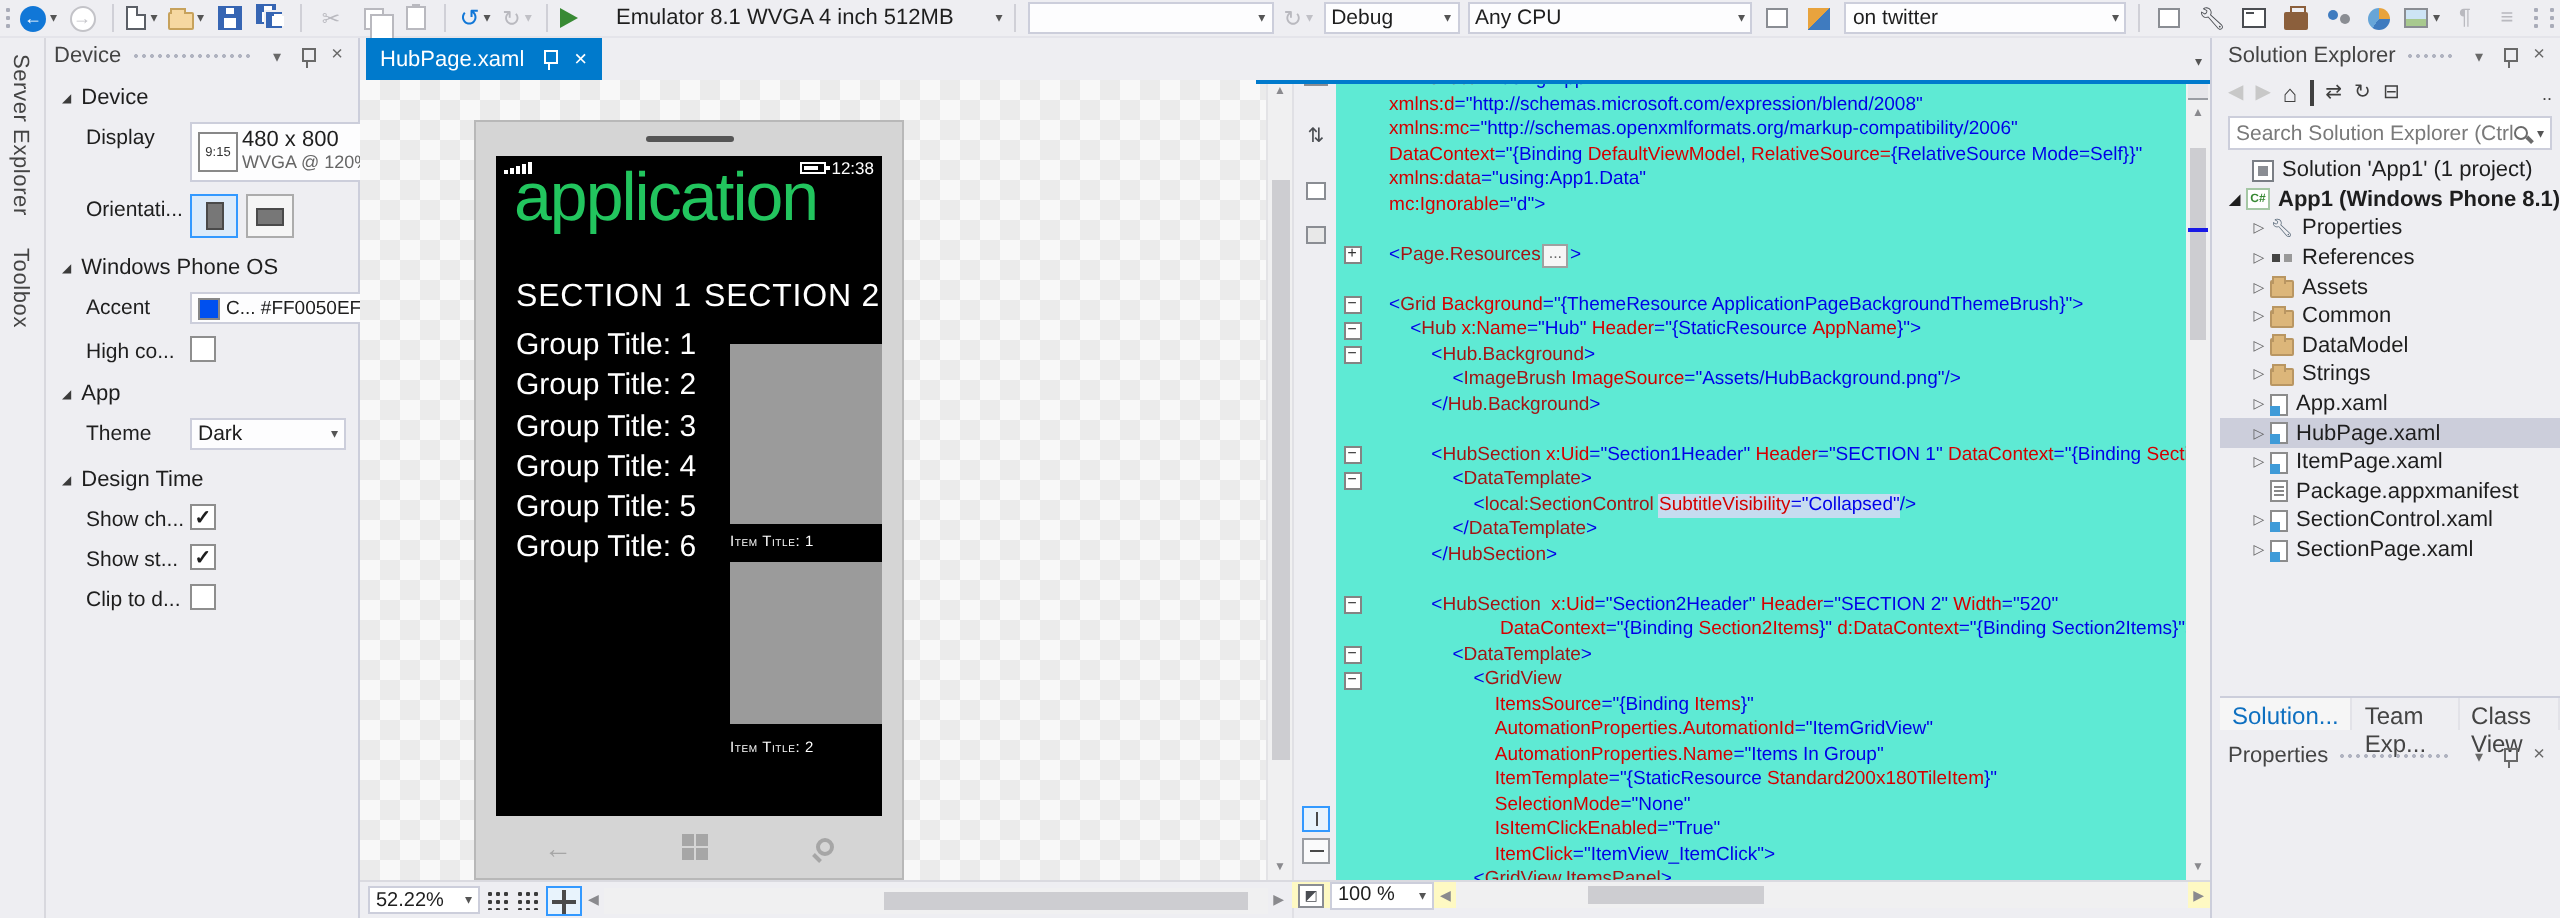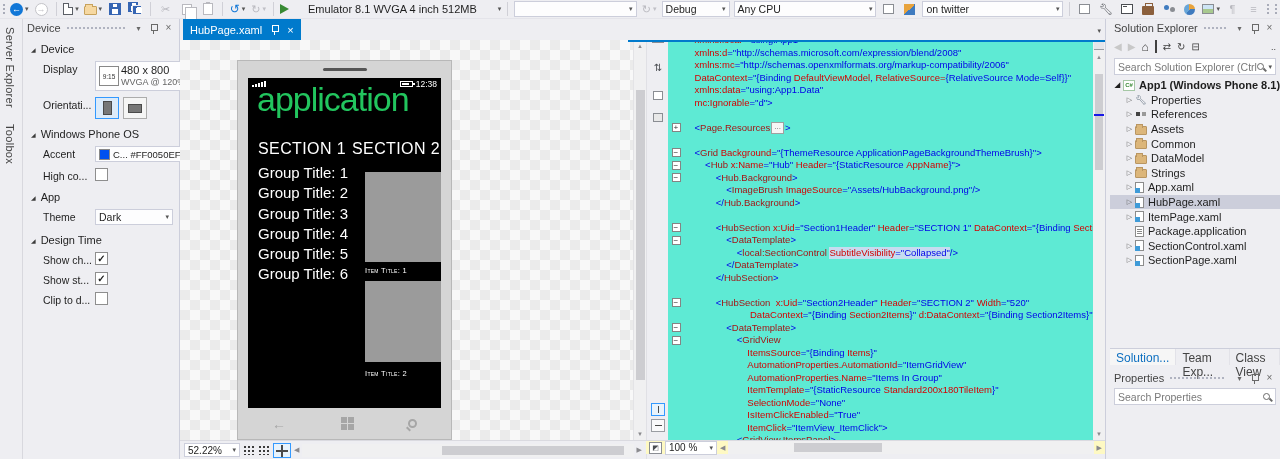--- a/index.html
+++ b/index.html
@@ -519,20 +519,24 @@
     <span class="seico">↻</span>
     <span class="seico">⊟</span>
     <span class="seico" style="margin-left:auto;font-size:9px">..</span>
   </div>
   <div class="searchbox">
     <input placeholder="Search Solution Explorer (Ctrl+;" style="">
     <span class="mag"></span>
     <span class="dd">▾</span>
   </div>
   <div id="se-tree">
+      <div class="trow" style="padding-left: 16px;">
+        <span class="tic ic-solution"></span>
+        <span>Solution 'App1' (1 project)</span>
+      </div>
       <div class="trow bold" style="padding-left: 2px;">
         <span class="arrspan arr-o">◢</span>
         <span class="tic ic-csharp"></span>
         <span>App1 (Windows Phone 8.1)</span>
       </div>
       <div class="trow" style="padding-left: 14px;">
         <span class="arrspan arr-c">▷</span>
         <span class="tic ic-wrench">🔧︎</span>
         <span>Properties</span>
       </div>
@@ -572,21 +576,21 @@
         <span>HubPage.xaml</span>
       </div>
       <div class="trow" style="padding-left: 14px;">
         <span class="arrspan arr-c">▷</span>
         <span class="tic ic-xaml"></span>
         <span>ItemPage.xaml</span>
       </div>
       <div class="trow" style="padding-left: 14px;">
         <span class="arrspan"></span>
         <span class="tic ic-manifest"></span>
-        <span>Package.application</span>
+        <span>Package.appxmanifest</span>
       </div>
       <div class="trow" style="padding-left: 14px;">
         <span class="arrspan arr-c">▷</span>
         <span class="tic ic-xaml"></span>
         <span>SectionControl.xaml</span>
       </div>
       <div class="trow" style="padding-left: 14px;">
         <span class="arrspan arr-c">▷</span>
         <span class="tic ic-xaml"></span>
         <span>SectionPage.xaml</span>
@@ -602,17 +606,13 @@
 <div id="props">
   <div class="twin-title">
     <span>Properties</span>
     <span class="grip2"></span>
     <span class="wicon">▾</span>
     <span class="wicon">
         <span class="pinico"></span>
       </span>
     <span class="wicon closex">×</span>
   </div>
-  <div class="searchbox">
-    <input placeholder="Search Properties" style="">
-    <span class="mag"></span>
-  </div>
 </div>
 
 </body></html>

